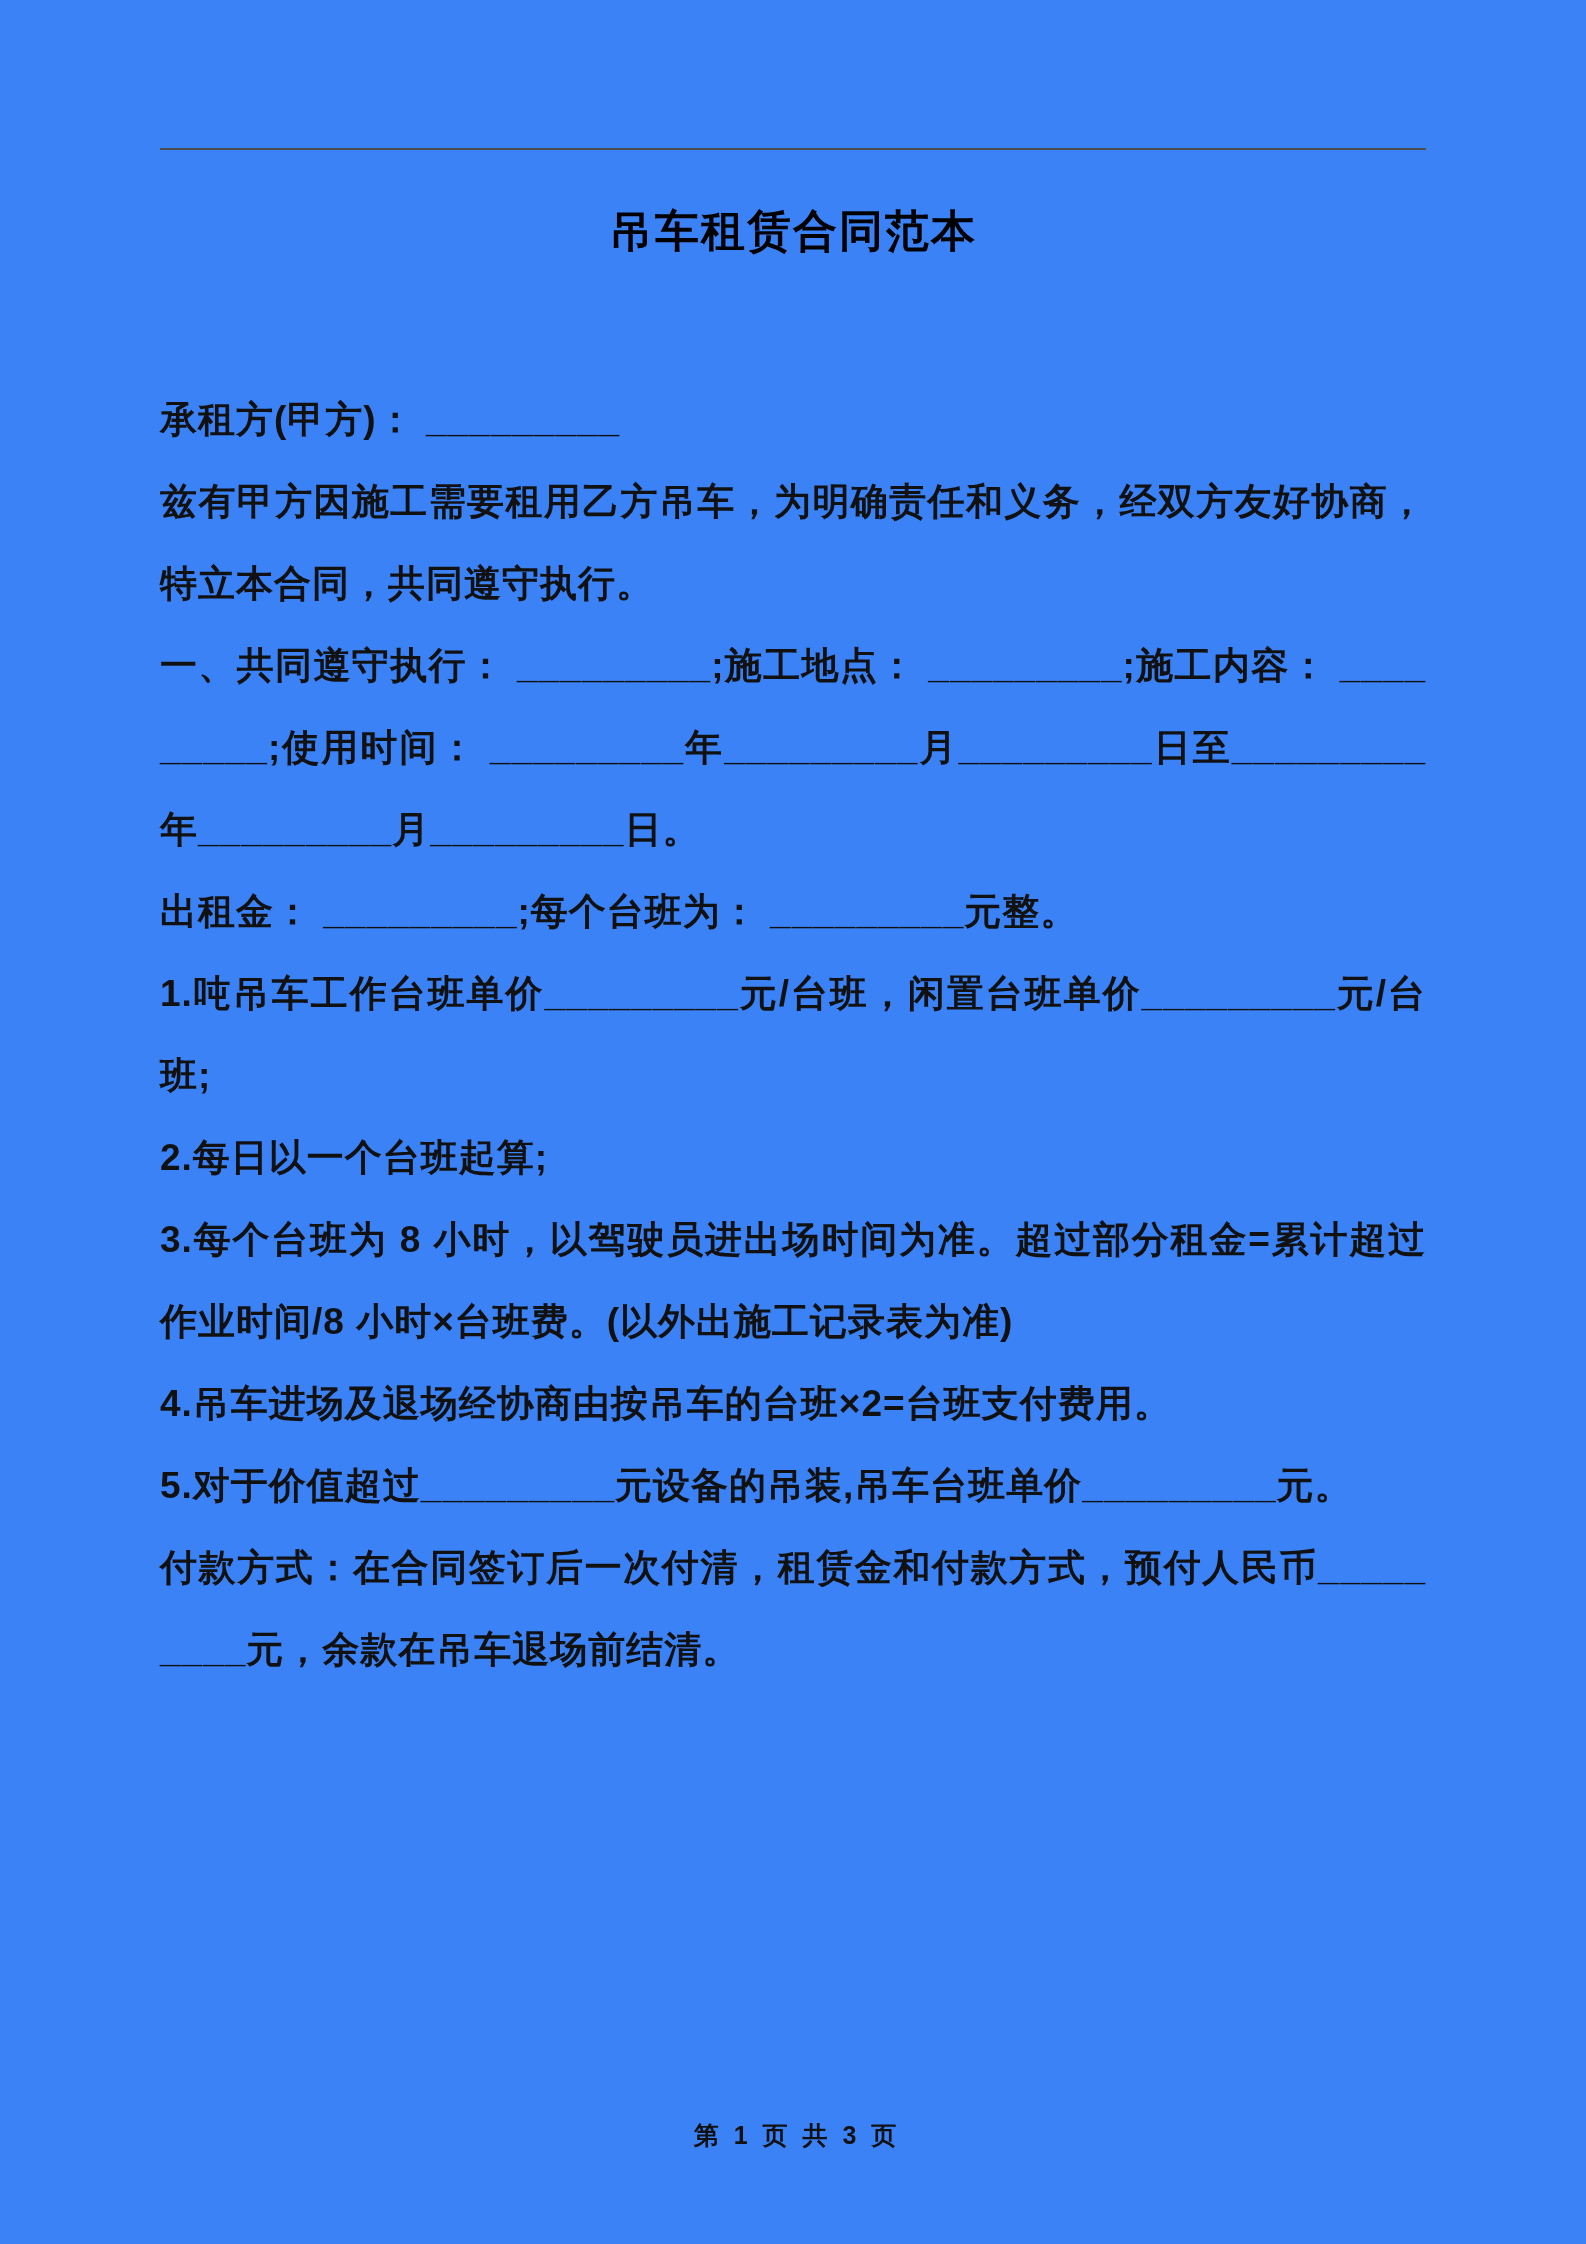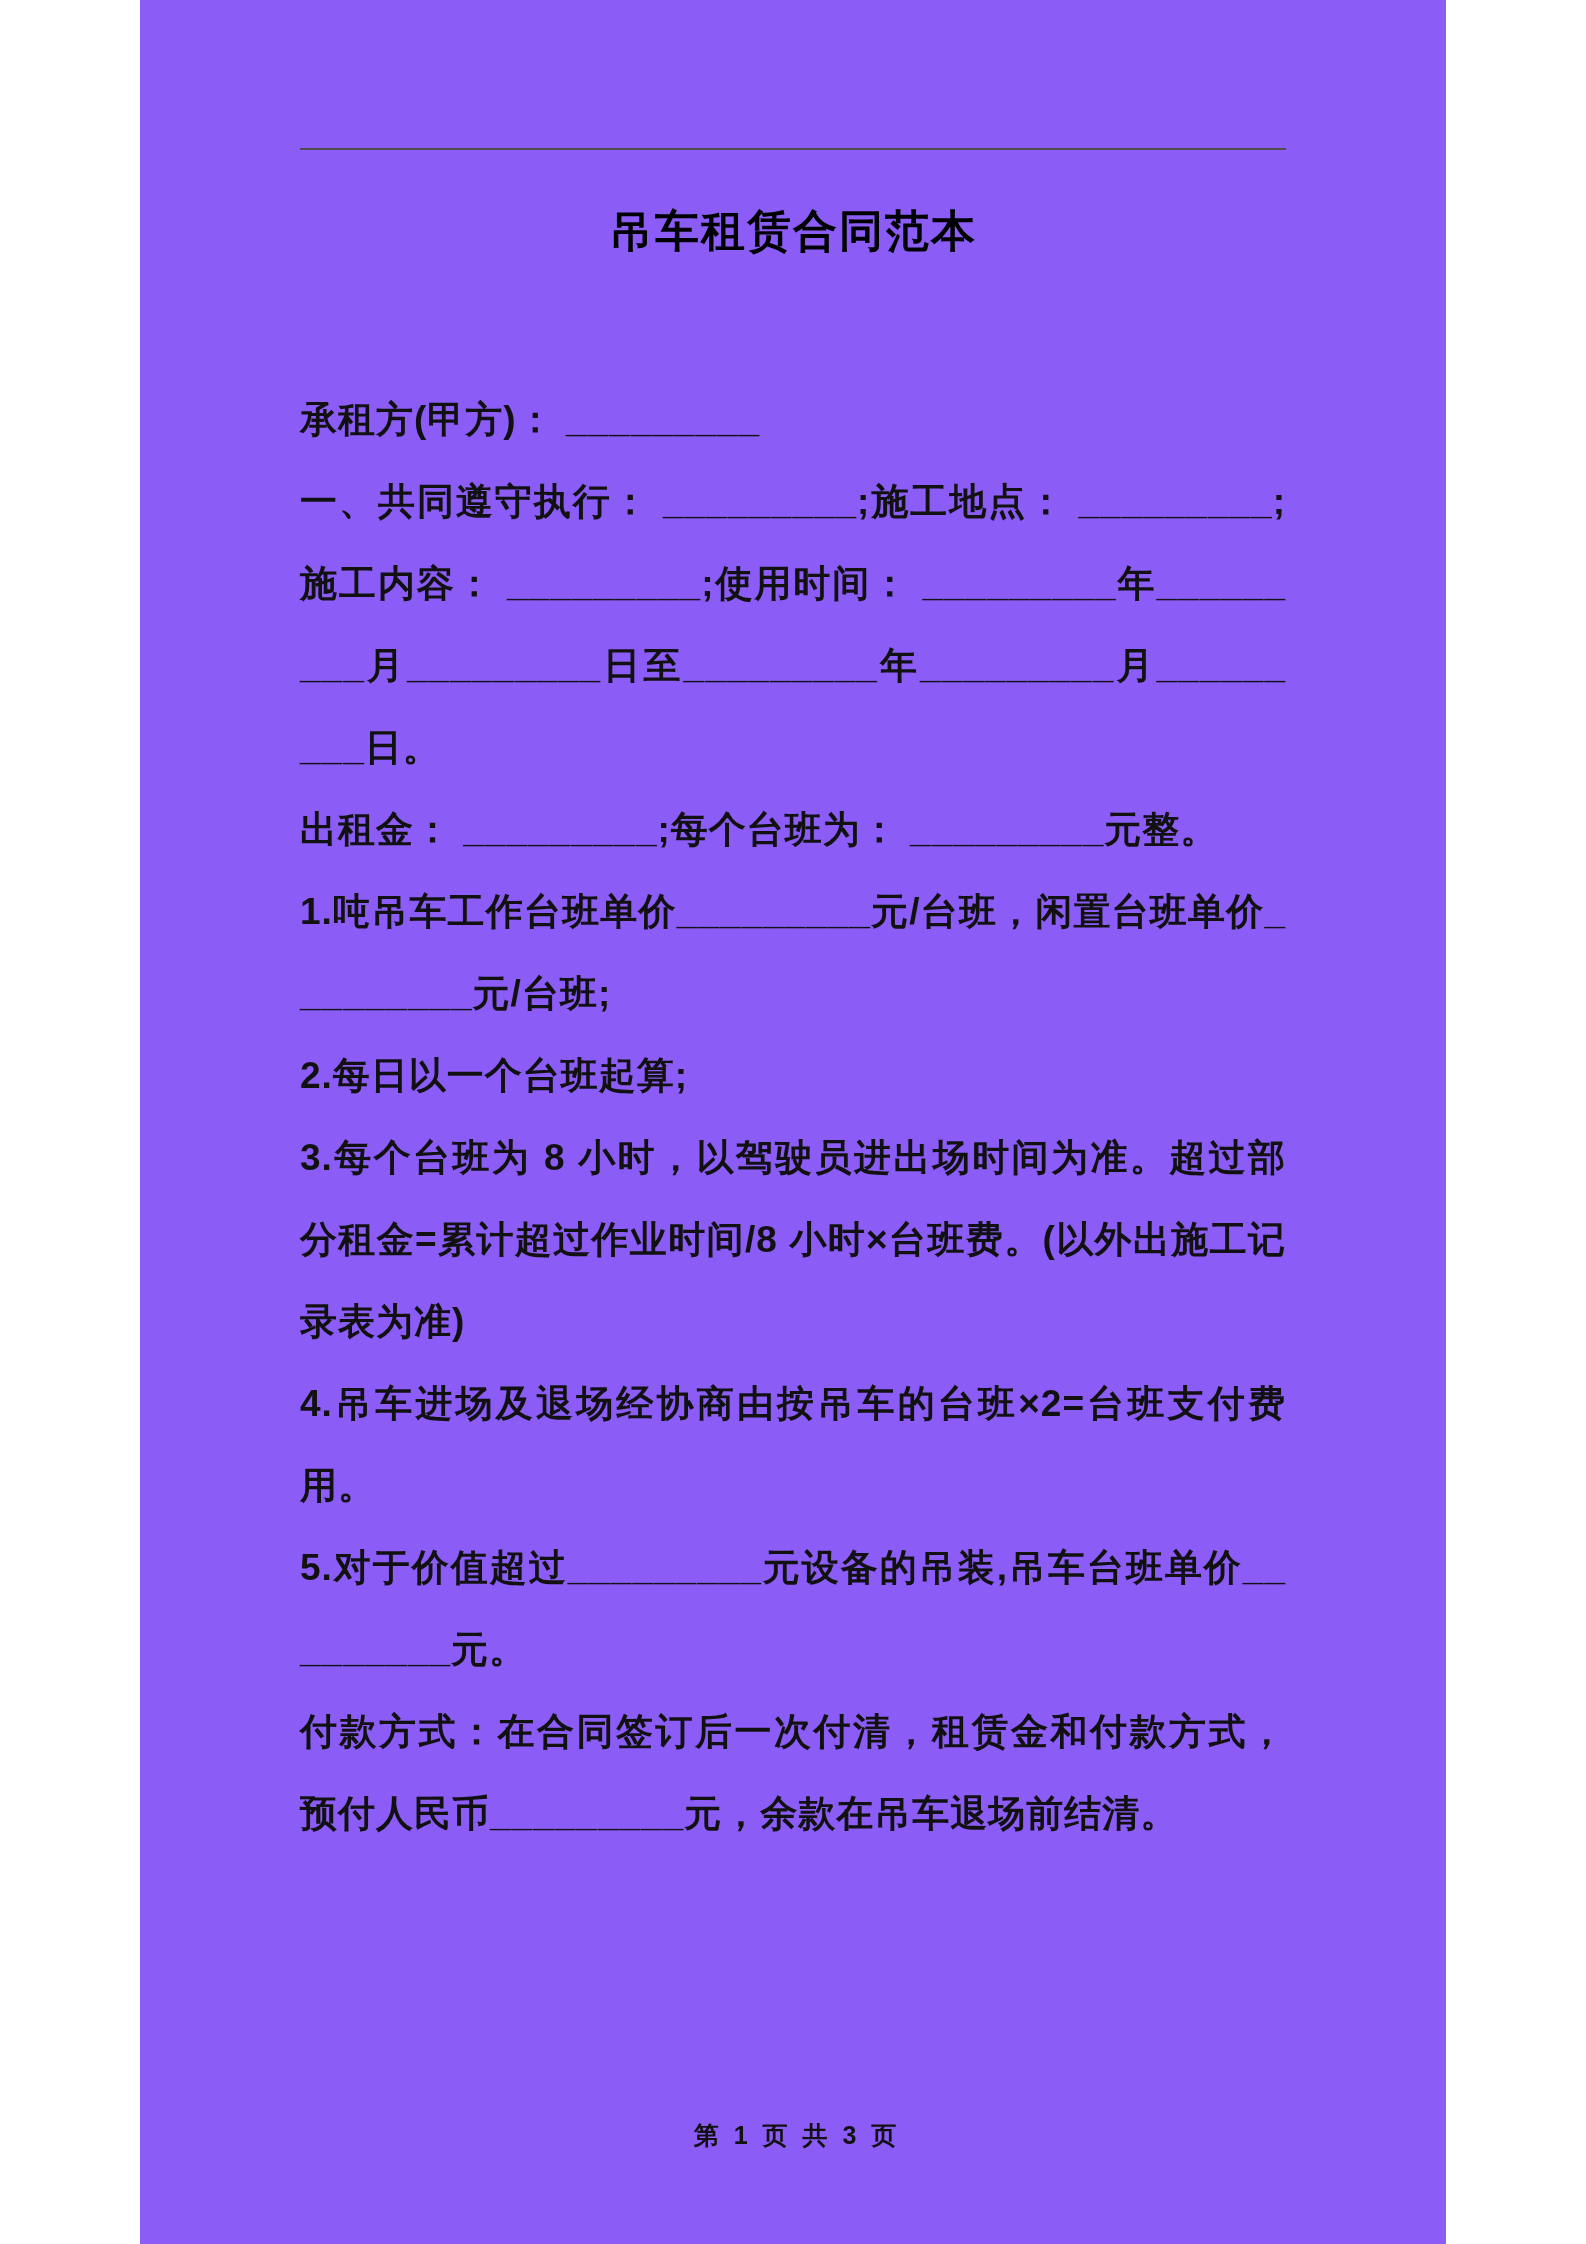--- a/index.html
+++ b/index.html
@@ -1,24 +1,24 @@
 <!DOCTYPE html>
 <html><head>
 <meta charset="utf-8">
 <style>
   * { margin: 0; padding: 0; box-sizing: border-box; }
   html, body { background: #ffffff; }
   body { font-family: "Liberation Sans", sans-serif; }
 
   .page {
     position: relative;
-    width: 1306px;
+    width: 1586px;
     height: 2244px;
     margin: 0 auto;
-    background: #8b5cf6;
+    background: #3b82f6;
     color: #1a1a1a;
     overflow: hidden;
   }
 
   .content {
     padding: 148px 160px 0 160px;
   }
 
   .header-rule {
     width: 100%;
@@ -64,20 +64,21 @@
 <body>
 
 <div class="page">
   <div class="content">
     <div class="header-rule"></div>
 
     <h1 class="doc-title">吊车租赁合同范本</h1>
 
     <div class="paras">
         <p class="para">承租方(甲方)： _________</p>
+        <p class="para">兹有甲方因施工需要租用乙方吊车，为明确责任和义务，经双方友好协商，特立本合同，共同遵守执行。</p>
         <p class="para">一、共同遵守执行： _________;施工地点： _________;施工内容： _________;使用时间： _________年_________月_________日至_________年_________月_________日。</p>
         <p class="para">出租金： _________;每个台班为： _________元整。</p>
         <p class="para">1.吨吊车工作台班单价_________元/台班，闲置台班单价_________元/台班;</p>
         <p class="para">2.每日以一个台班起算;</p>
         <p class="para">3.每个台班为 8 小时，以驾驶员进出场时间为准。超过部分租金=累计超过作业时间/8 小时×台班费。(以外出施工记录表为准)</p>
         <p class="para">4.吊车进场及退场经协商由按吊车的台班×2=台班支付费用。</p>
         <p class="para">5.对于价值超过_________元设备的吊装,吊车台班单价_________元。</p>
         <p class="para">付款方式：在合同签订后一次付清，租赁金和付款方式，预付人民币_________元，余款在吊车退场前结清。</p>
       </div>
   </div>

